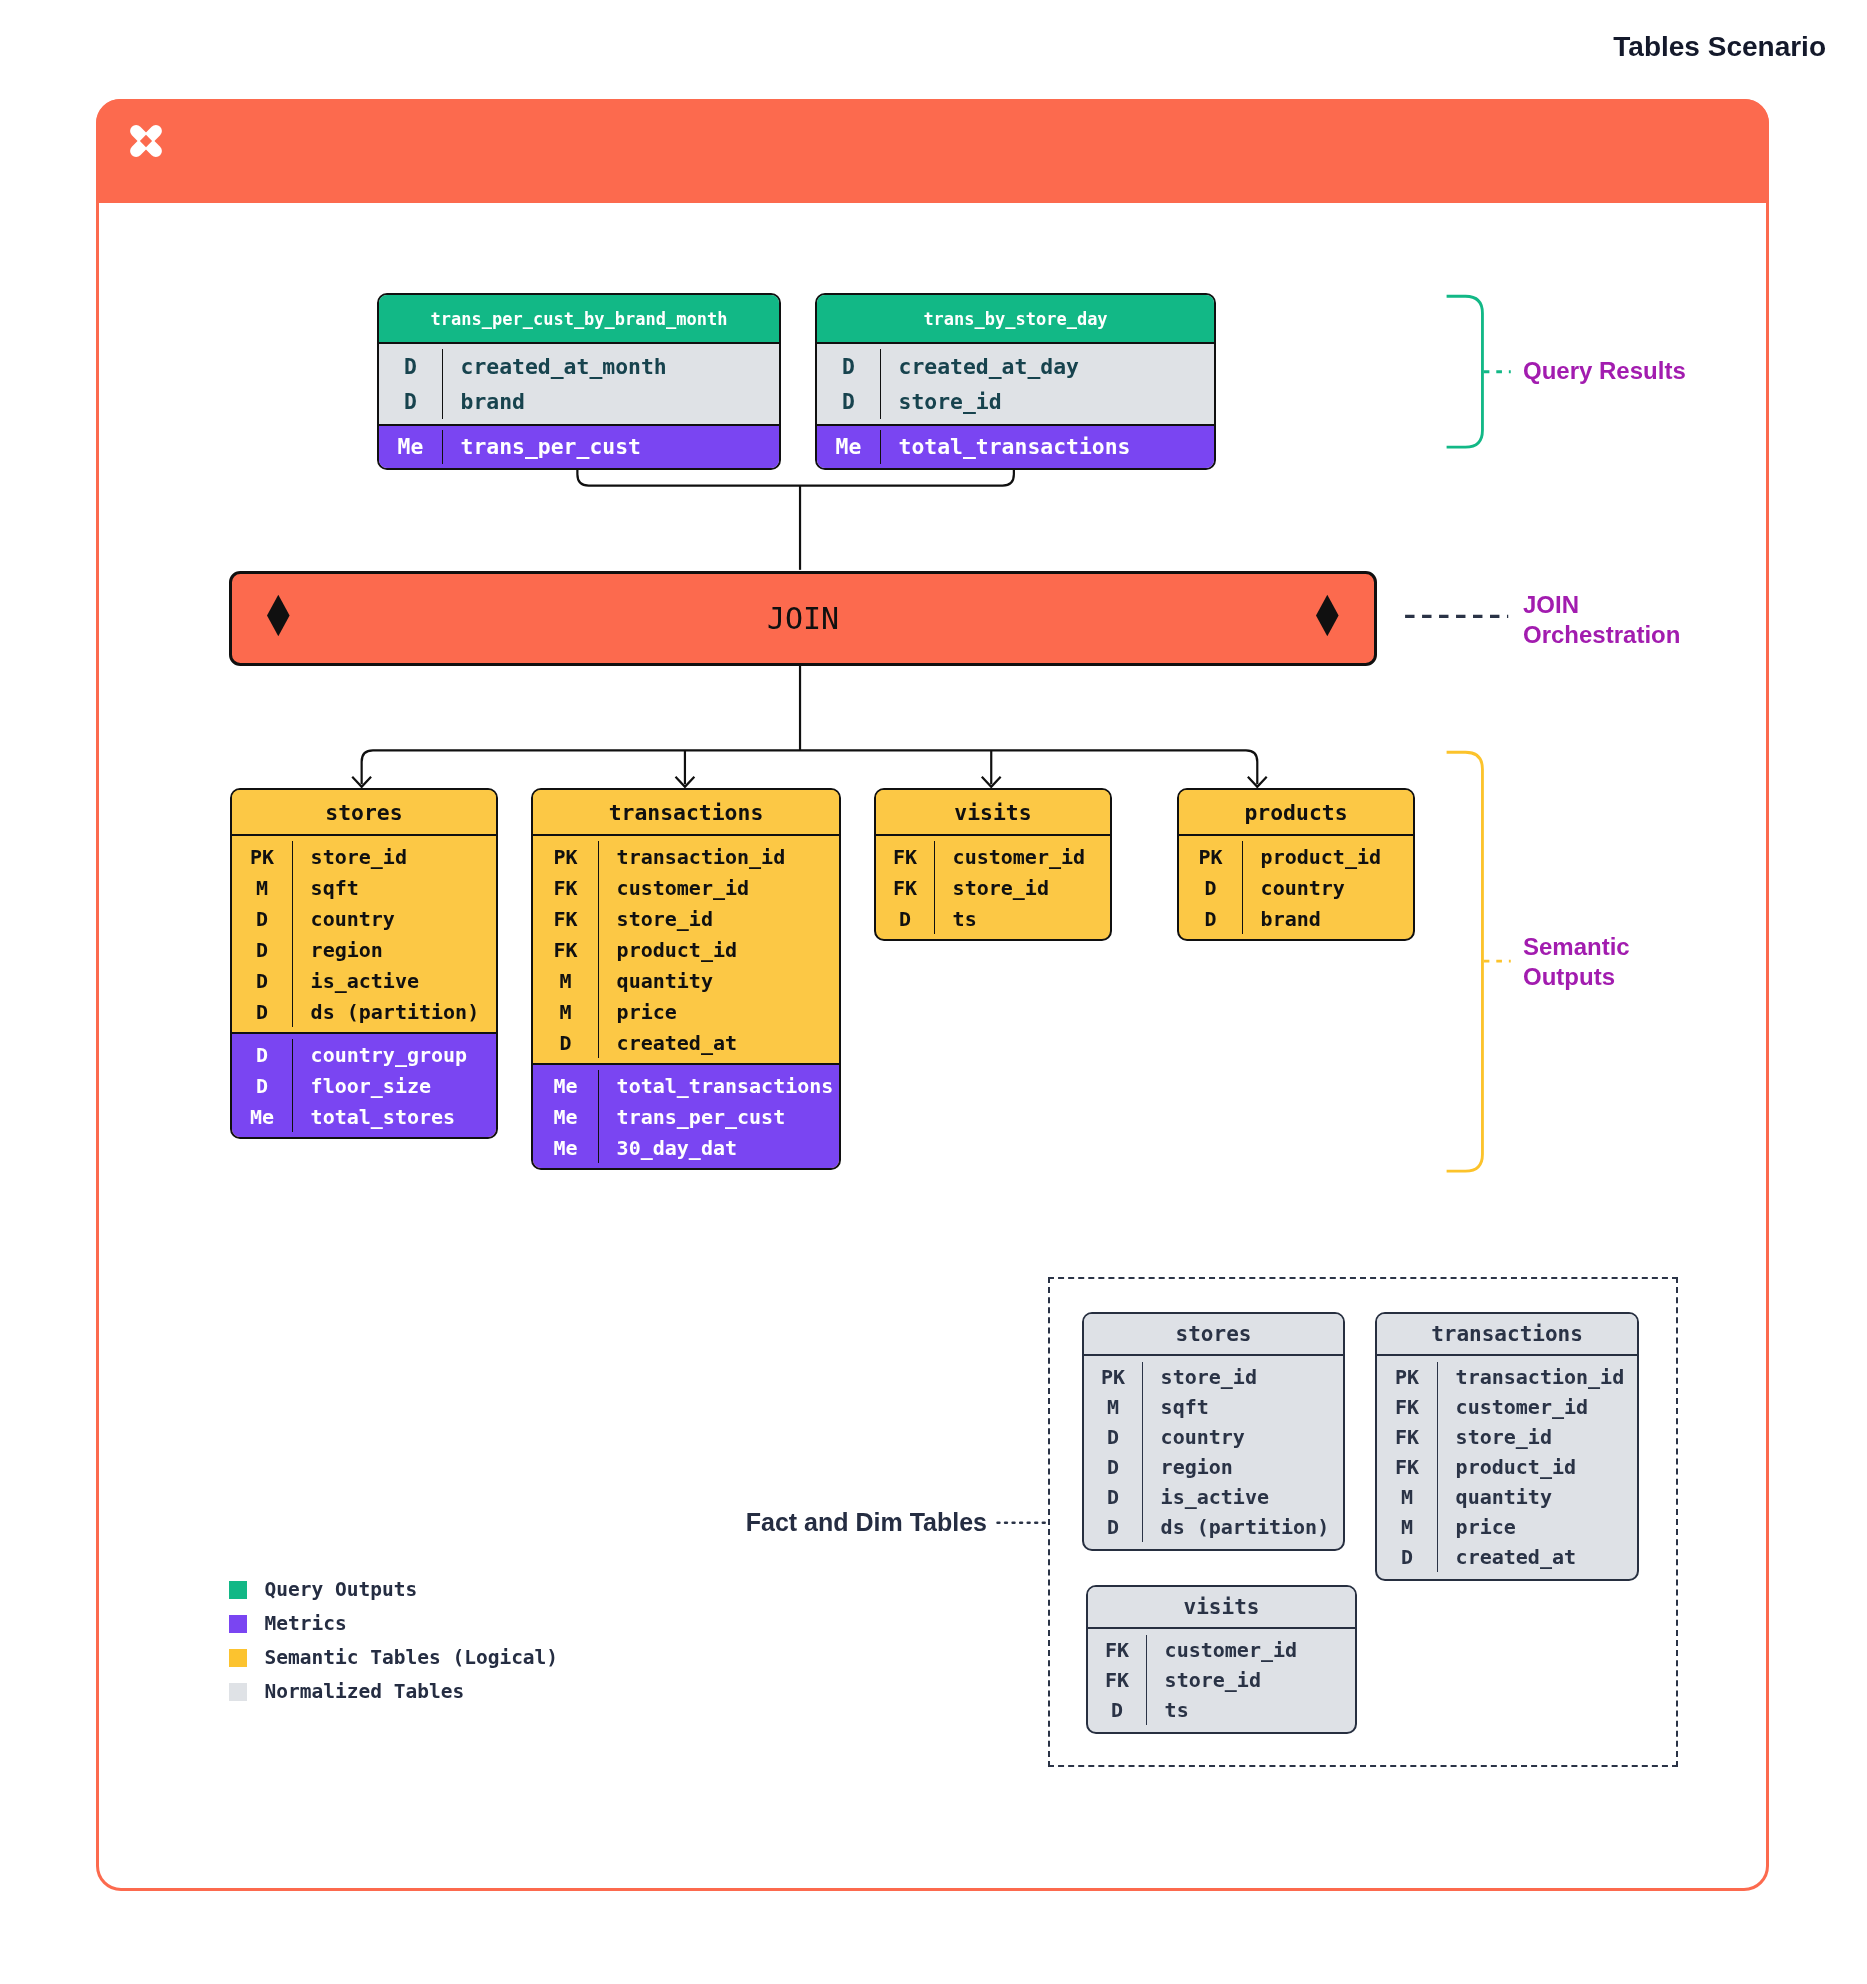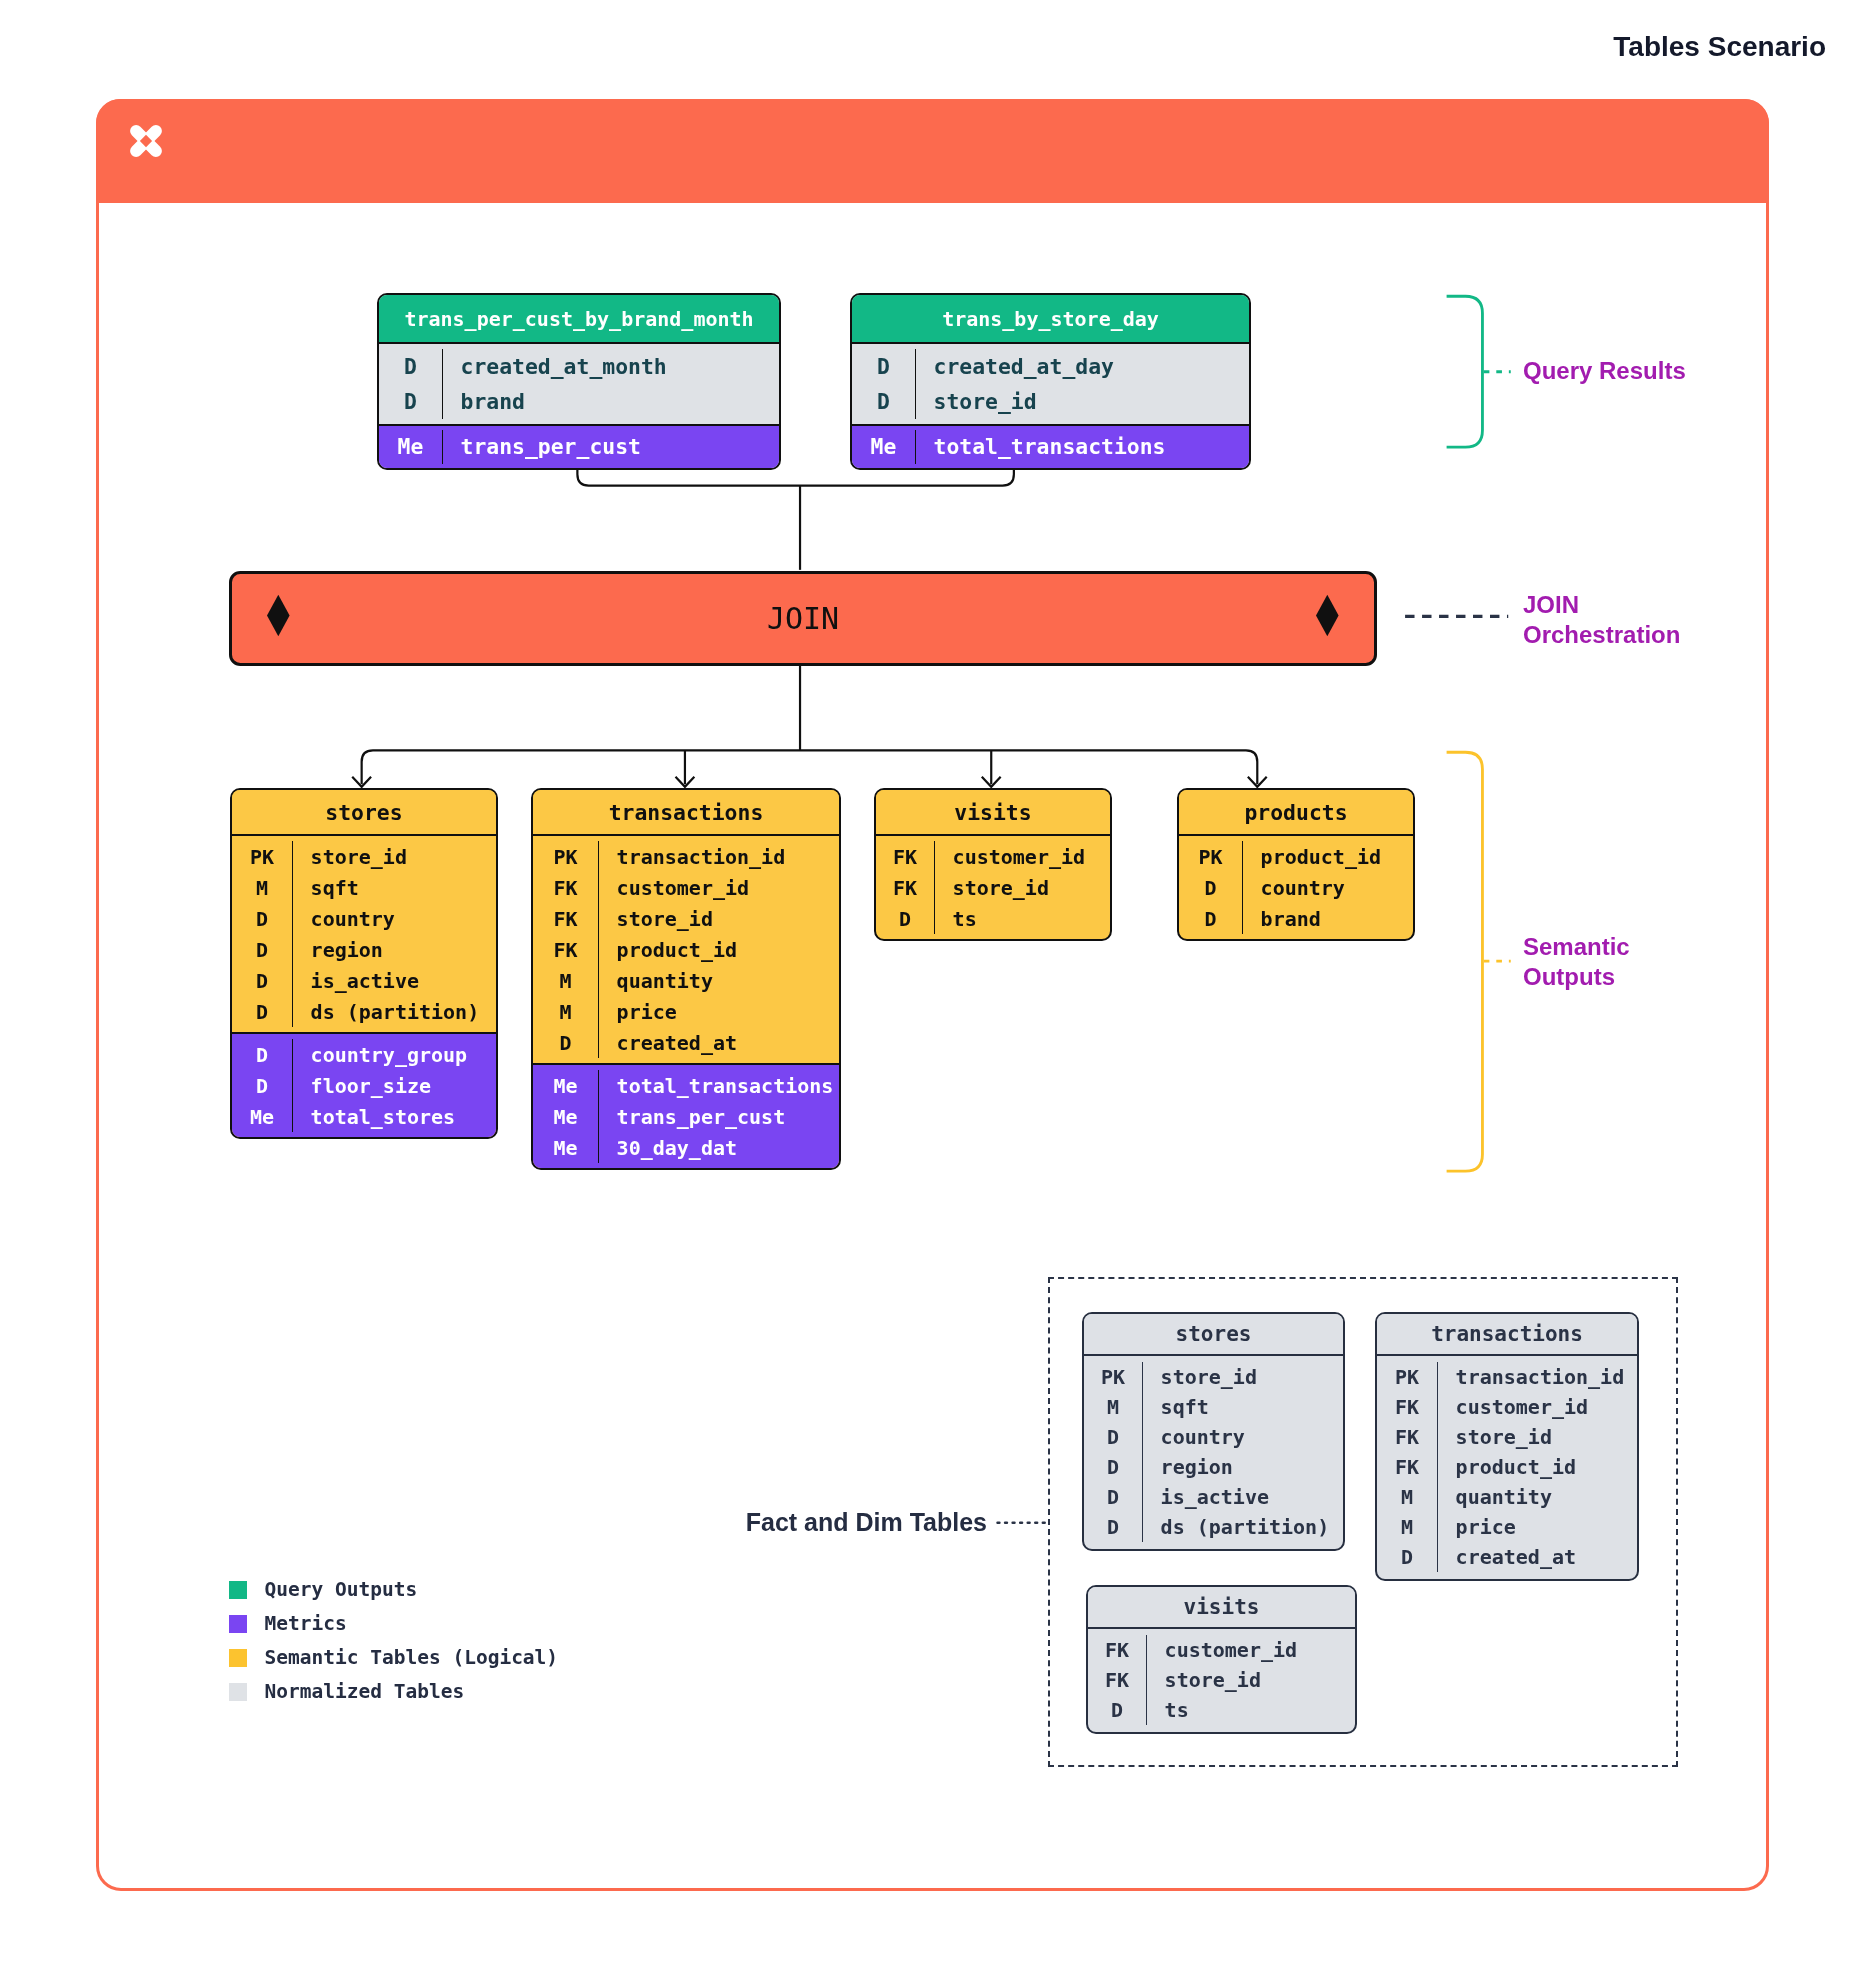--- a/index.html
+++ b/index.html
@@ -21,21 +21,21 @@
   .tbl .hdr{display:flex;align-items:center;justify-content:center;
        border-bottom:2.5px solid #101010;}
   .sec{display:block;padding:5px 0;}
   .row{display:flex;align-items:stretch;}
   .row .k{display:flex;align-items:center;justify-content:center;
        border-right:1.9px solid #101010;flex:0 0 var(--kw,63px);}
   .row .f{display:flex;align-items:center;padding-left:17.6px;white-space:nowrap;}
 
   
   .qt{background:#DFE2E6;}
-  .qt .hdr{height:47px;background:#12B886;color:#ffffff;font-size:20px;}
+  .qt .hdr{height:47px;background:#12B886;color:#ffffff;font-size:17px;}
   .qt .sec{color:#17434E;font-size:21.4px;}
   .qt .row{height:35px;}
   .qt .msec{background:#7A45F2;color:#ffffff;border-top:2.5px solid #101010;padding:3.8px 0;}
   .qt .msec .row{height:34px;}
 
   
   .st{background:#FCC845;}
   .st .hdr{height:44px;color:#101010;font-size:21.4px;background:#FCC845;}
   .st .sec{color:#101010;font-size:20px;}
   .st .row{height:31px;}
@@ -130,21 +130,21 @@
       </div>
   </div>
   <div class="sec msec">
     <div class="row">
         <span class="k">Me</span>
         <span class="f">trans_per_cust</span>
       </div>
   </div>
 </div>
 
-<div class="tbl qt" style="left:815px;top:293px;width:397px;margin-left:35px;--kw:63px;">
+<div class="tbl qt" style="left:815px;top:293px;width:397px;--kw:63px;">
   <div class="hdr">trans_by_store_day</div>
   <div class="sec">
     <div class="row">
         <span class="k">D</span>
         <span class="f">created_at_day</span>
       </div>
     <div class="row">
         <span class="k">D</span>
         <span class="f">store_id</span>
       </div>

